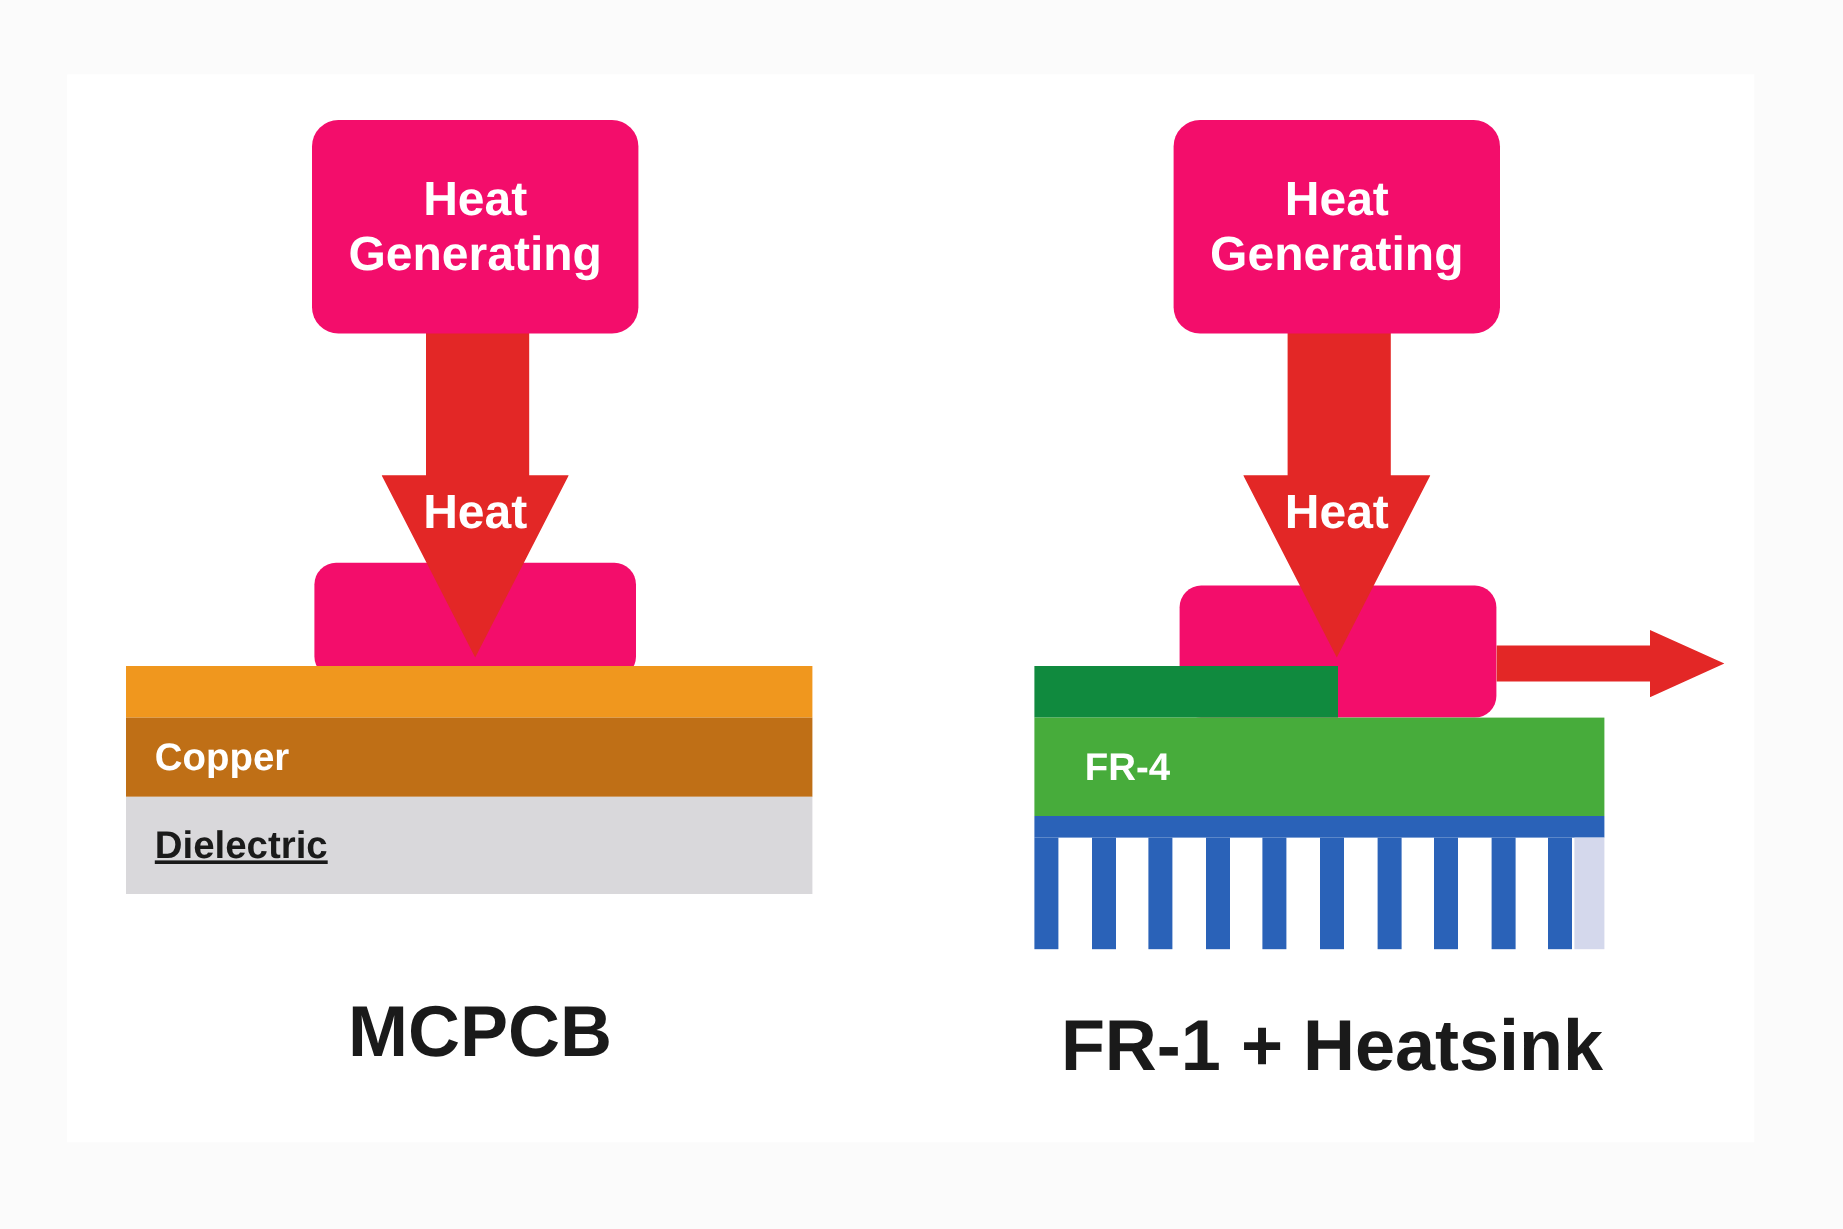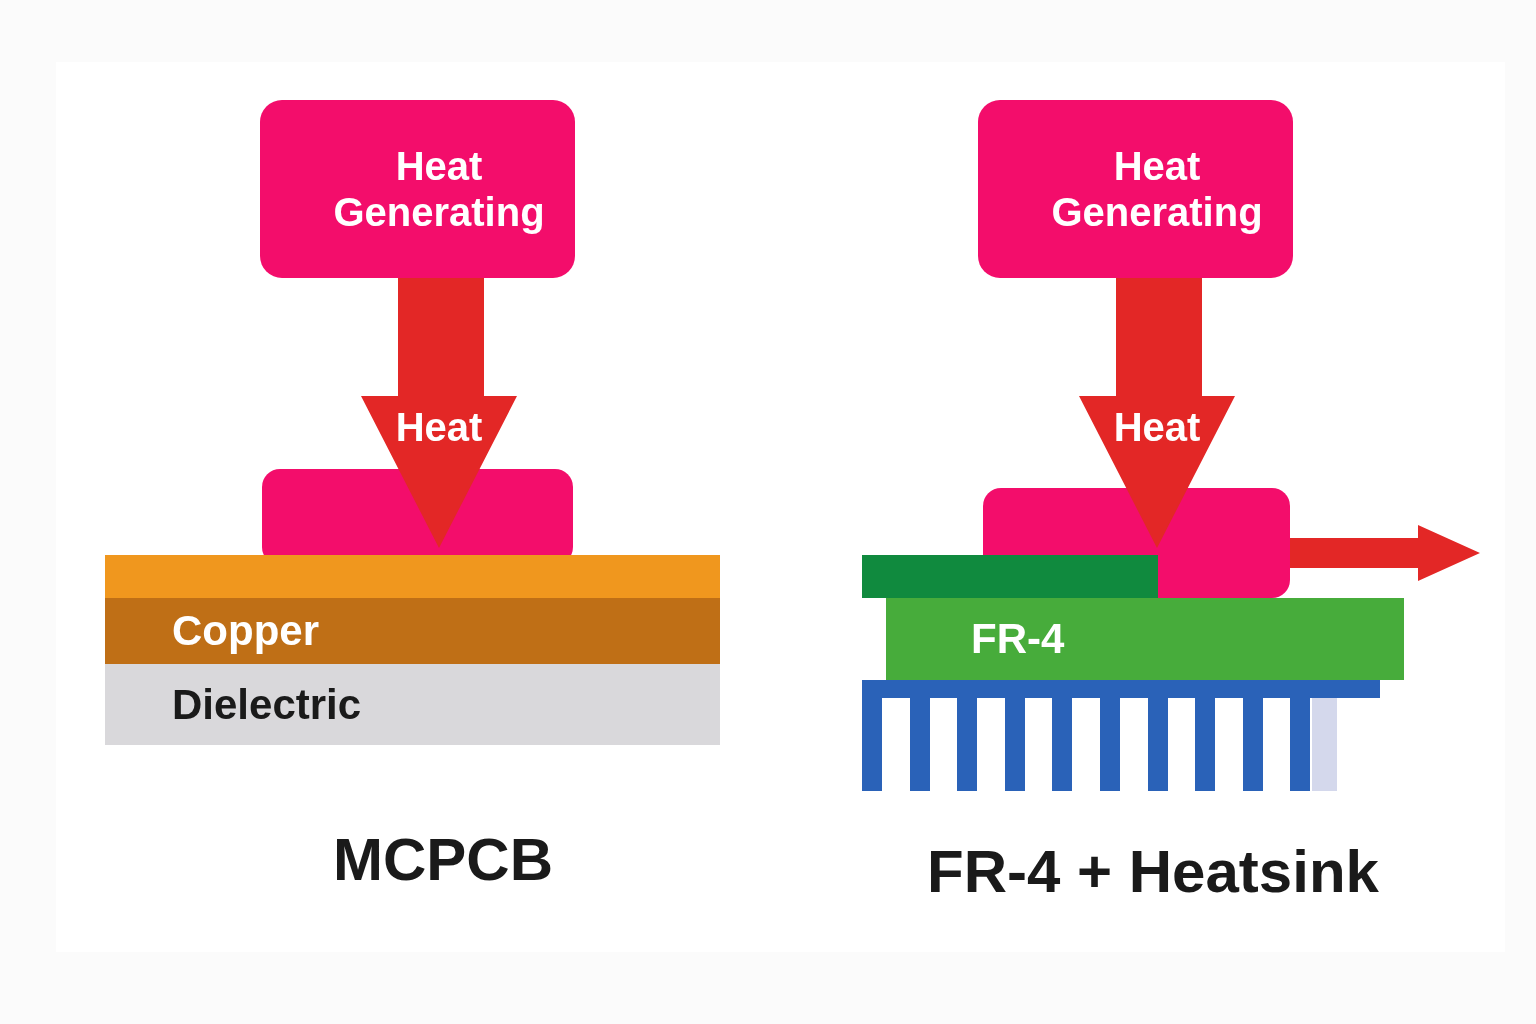--- a/index.html
+++ b/index.html
@@ -6,21 +6,21 @@
   body{
     width:1536px;height:1024px;
     background:var(--bg_outer,#fbfbfb);
     font-family:"Liberation Sans",sans-serif;
     overflow:hidden;position:relative;
   }
   .inner-panel{
     position:absolute;left:56px;top:62px;width:1406px;height:890px;
     background:var(--bg_inner,#ffffff);
   }
-  .abs{position:absolute;padding-left:43px;}
+  .abs{position:absolute;}
 
   
   .source-box{
     width:272px;height:178px;border-radius:22px;
     background:var(--pink);
     display:flex;flex-direction:column;align-items:center;justify-content:center;
     color:var(--text_light);font-weight:700;font-size:40px;line-height:46px;
     text-align:center;z-index:5;
   }
   .box-left{left:260px;top:100px;}
@@ -43,28 +43,28 @@
   
   .component{background:var(--pink);border-radius:18px;z-index:1;}
   .component-left{left:262px;top:469px;width:268px;height:96px;}
   .component-right{left:983px;top:488px;width:264px;height:110px;z-index:2;}
 
   
   .layer{left:105px;width:572px;display:flex;align-items:center;z-index:3;}
   .layer-orange{top:555px;height:43px;background:var(--orange);}
   .layer-copper{top:598px;height:66px;background:var(--copper);}
   .layer-dielectric{top:664px;height:81px;background:var(--dielectric);}
-  .layer-label{font-weight:700;font-size:42px;padding-left:24px;}
+  .layer-label{font-weight:700;font-size:32px;padding-left:24px;}
   .layer-copper .layer-label{color:var(--text_light);}
-  .layer-dielectric .layer-label{color:var(--text_dark);}
+  .layer-dielectric .layer-label{color:var(--text_dark);text-decoration:underline;}
 
   
   .strip-darkgreen{left:862px;top:555px;width:253px;height:43px;background:var(--dark_green);z-index:3;}
   .layer-fr4{left:862px;top:598px;width:475px;height:82px;background:var(--light_green);
-    display:flex;align-items:center;z-index:3;margin-left:24px;}
+    display:flex;align-items:center;z-index:3;}
   .layer-fr4 .layer-label{color:var(--text_light);padding-left:42px;}
 
   .heatsink-base{left:862px;top:680px;width:475px;height:18px;background:var(--blue);z-index:3;}
   .heatsink-fins{left:862px;top:698px;width:475px;height:93px;z-index:3;}
   .fin{position:absolute;top:0;width:20px;height:93px;background:var(--blue);}
   .heatsink-endblock{position:absolute;left:450px;top:0;width:25px;height:93px;background:var(--lavender);}
 
   
   .arrow-right{left:1247px;top:525px;width:190px;height:56px;z-index:4;}
   .arrow-right svg{display:block;width:100%;height:100%;}
@@ -139,13 +139,13 @@
     <div class="fin" style="left: 95.2px;"></div>
     <div class="fin" style="left: 142.8px;"></div>
     <div class="fin" style="left: 190.4px;"></div>
     <div class="fin" style="left: 238px;"></div>
     <div class="fin" style="left: 285.6px;"></div>
     <div class="fin" style="left: 333.2px;"></div>
     <div class="fin" style="left: 380.8px;"></div>
     <div class="fin" style="left: 428.4px;"></div>
   </div>
 
-<div class="caption abs caption-right">FR-4 + Heatsink</div>
+<div class="caption abs caption-right">FR-1 + Heatsink</div>
 
 </body></html>

